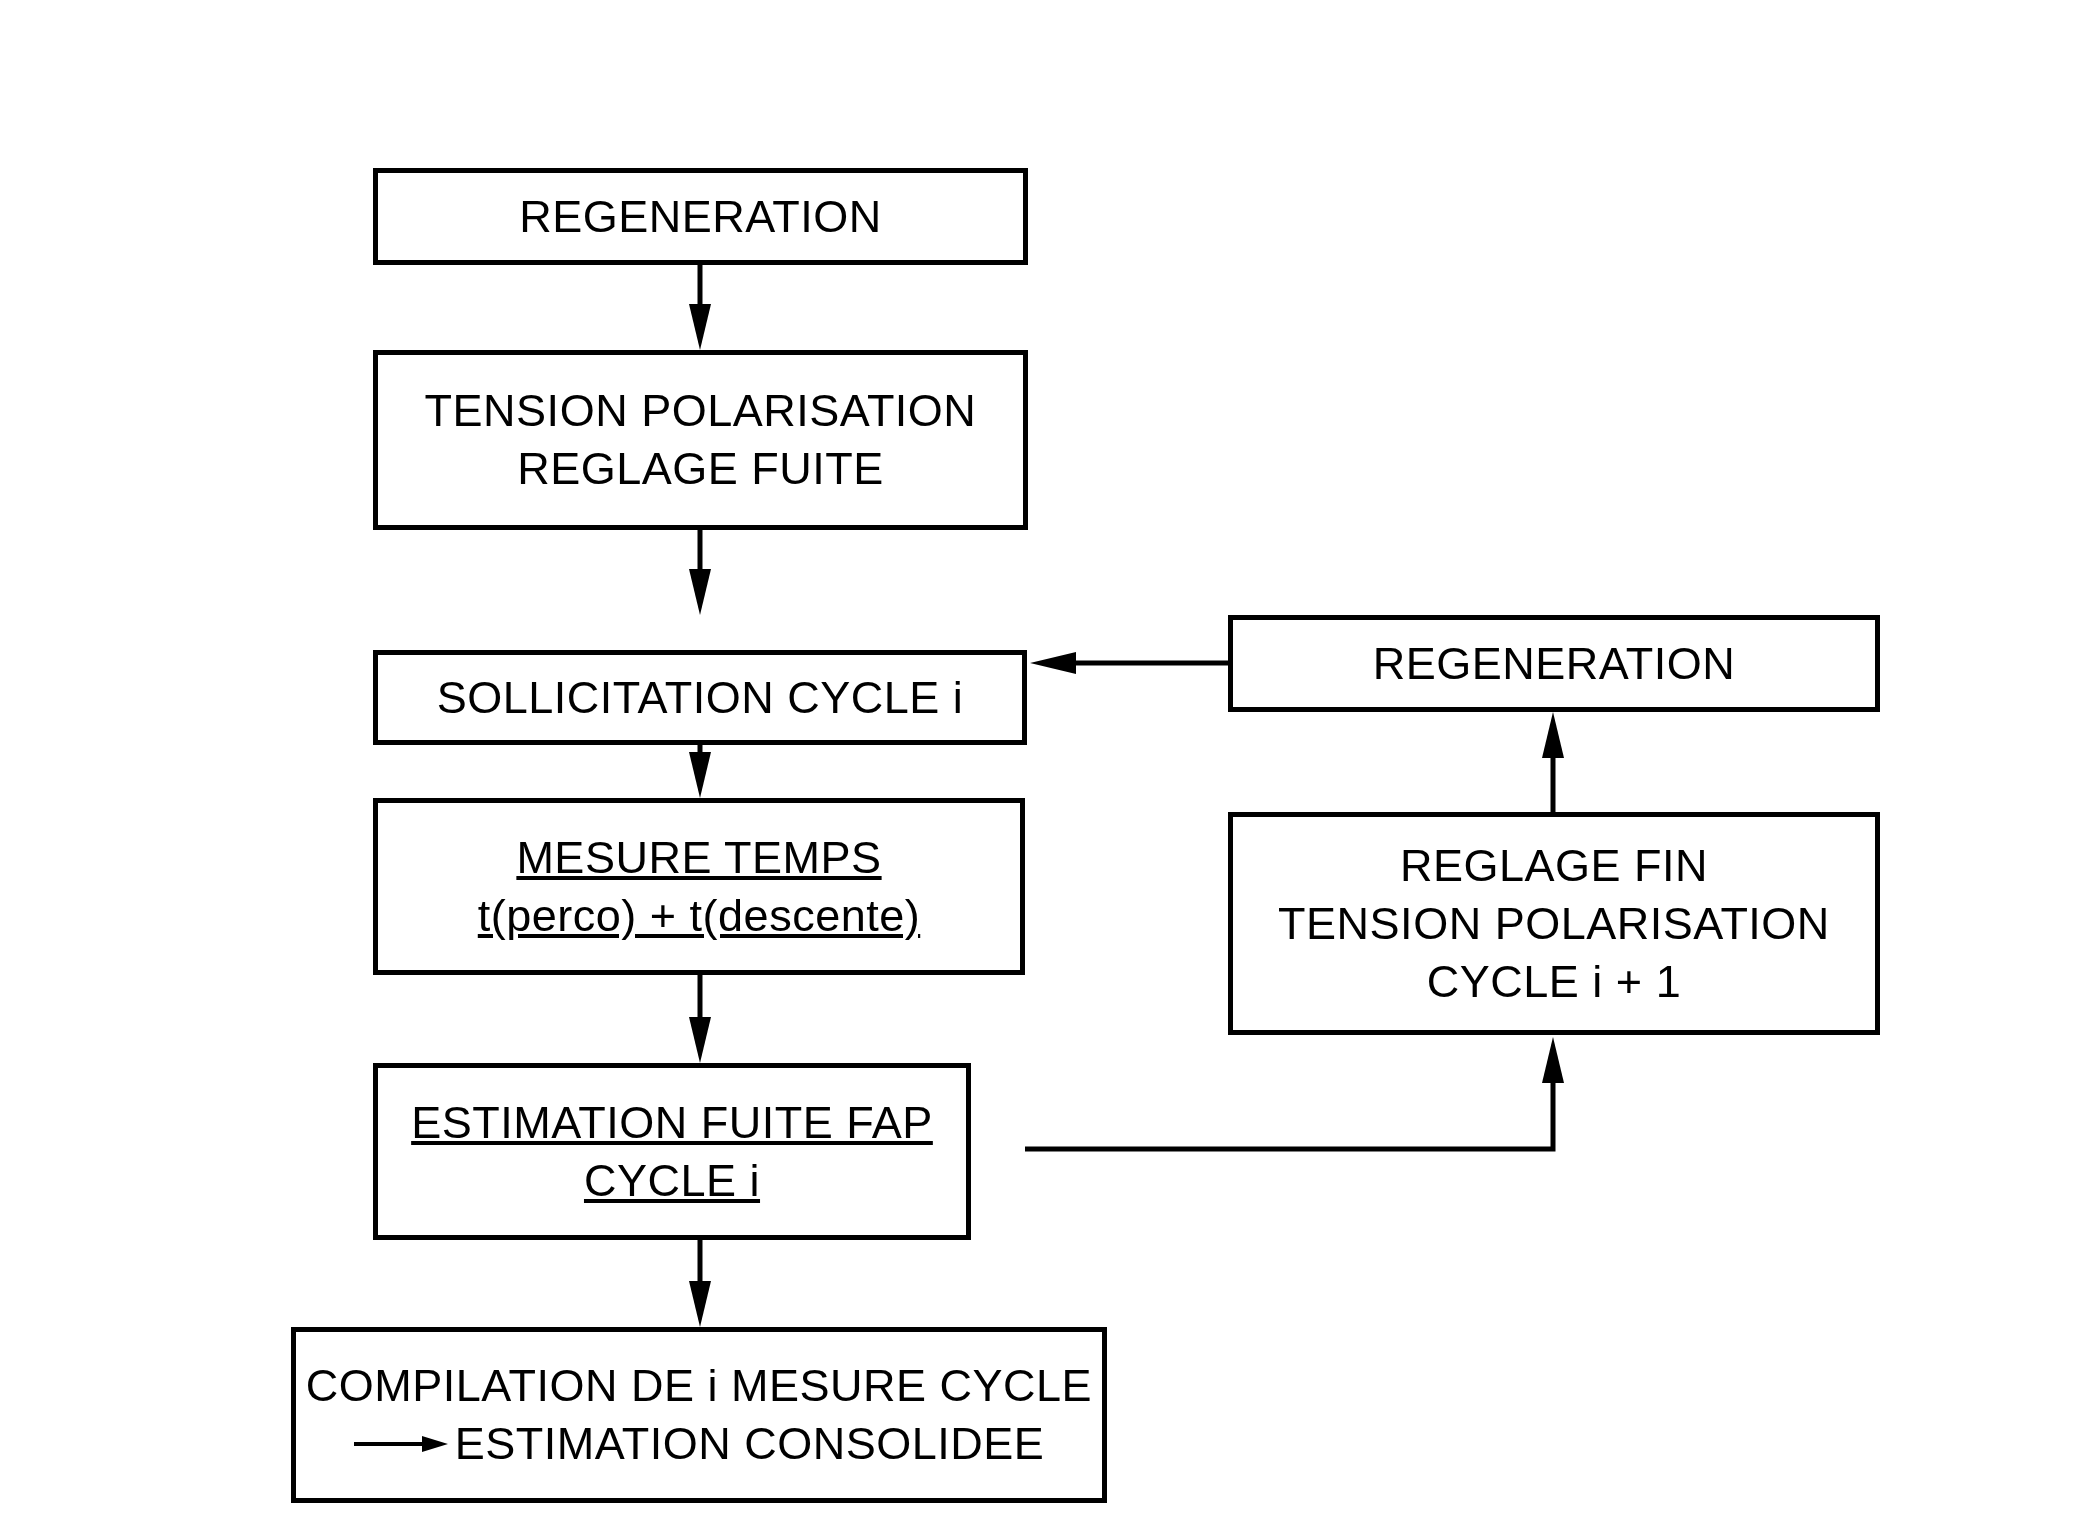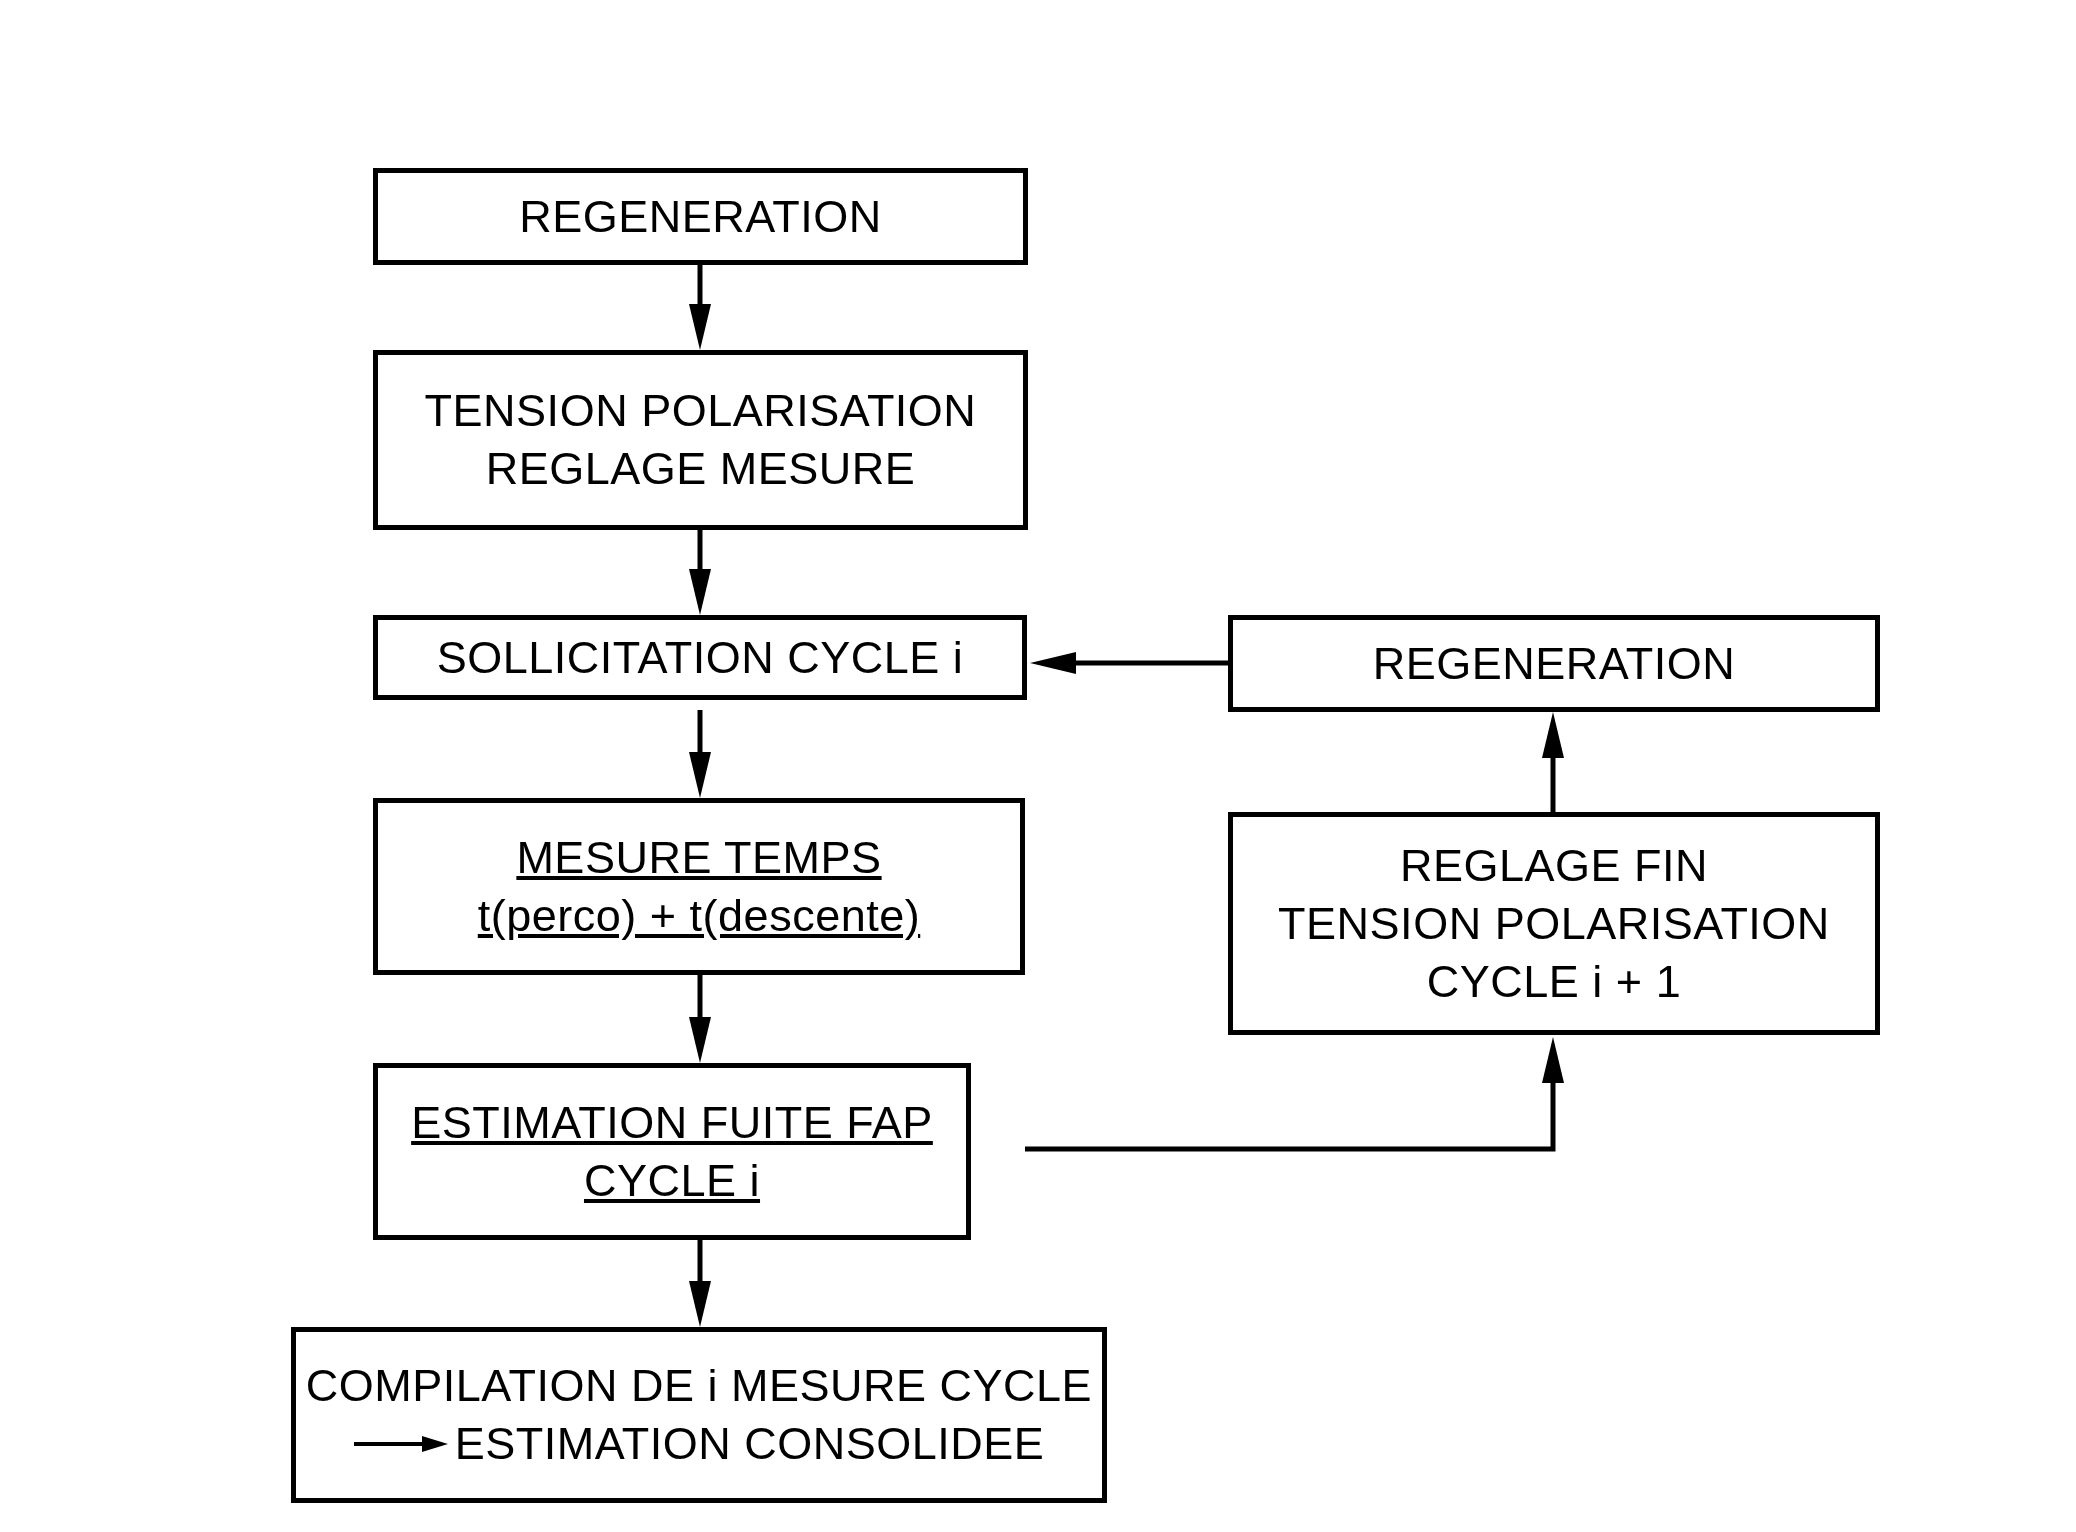--- a/index.html
+++ b/index.html
@@ -61,21 +61,21 @@
   .inline-arrow line {
     stroke: #000000;
     stroke-width: 4;
   }
   .inline-arrow polygon {
     fill: #000000;
   }
   
   #box-regen-top        { left: 373px;  top: 168px;  width: 655px; height: 97px;  }
   #box-tension          { left: 373px;  top: 350px;  width: 655px; height: 180px; }
-  #box-sollicitation    { left: 373px;  top: 615px;  width: 654px; height: 85px;  }
+  #box-sollicitation    { left: 373px;  top: 650px;  width: 654px; height: 95px;  }
   #box-mesure           { left: 373px;  top: 798px;  width: 652px; height: 177px; text-decoration: underline; }
   #box-estimation       { left: 373px;  top: 1063px; width: 598px; height: 177px; text-decoration: underline; }
   #box-compilation      { left: 291px;  top: 1327px; width: 816px; height: 176px; }
   #box-regen-right      { left: 1228px; top: 615px;  width: 652px; height: 97px;  }
   #box-reglage-fin      { left: 1228px; top: 812px;  width: 652px; height: 223px; }
 </style>
 </head>
 <body>
 
 <div class="canvas">
@@ -114,21 +114,21 @@
       <polygon points="1553,1037 1542,1083 1564,1083"></polygon>
     </g>
   </svg>
 
   <div class="fbox" id="box-regen-top">
     <div class="line">REGENERATION</div>
   </div>
 
   <div class="fbox" id="box-tension">
     <div class="line">TENSION POLARISATION</div>
-    <div class="line">REGLAGE MESURE</div>
+    <div class="line">REGLAGE FUITE</div>
   </div>
 
   <div class="fbox" id="box-sollicitation">
     <div class="line">SOLLICITATION CYCLE i</div>
   </div>
 
   <div class="fbox" id="box-mesure">
     <div class="line">MESURE TEMPS</div>
     <div class="line">t(perco) + t(descente)</div>
   </div>

